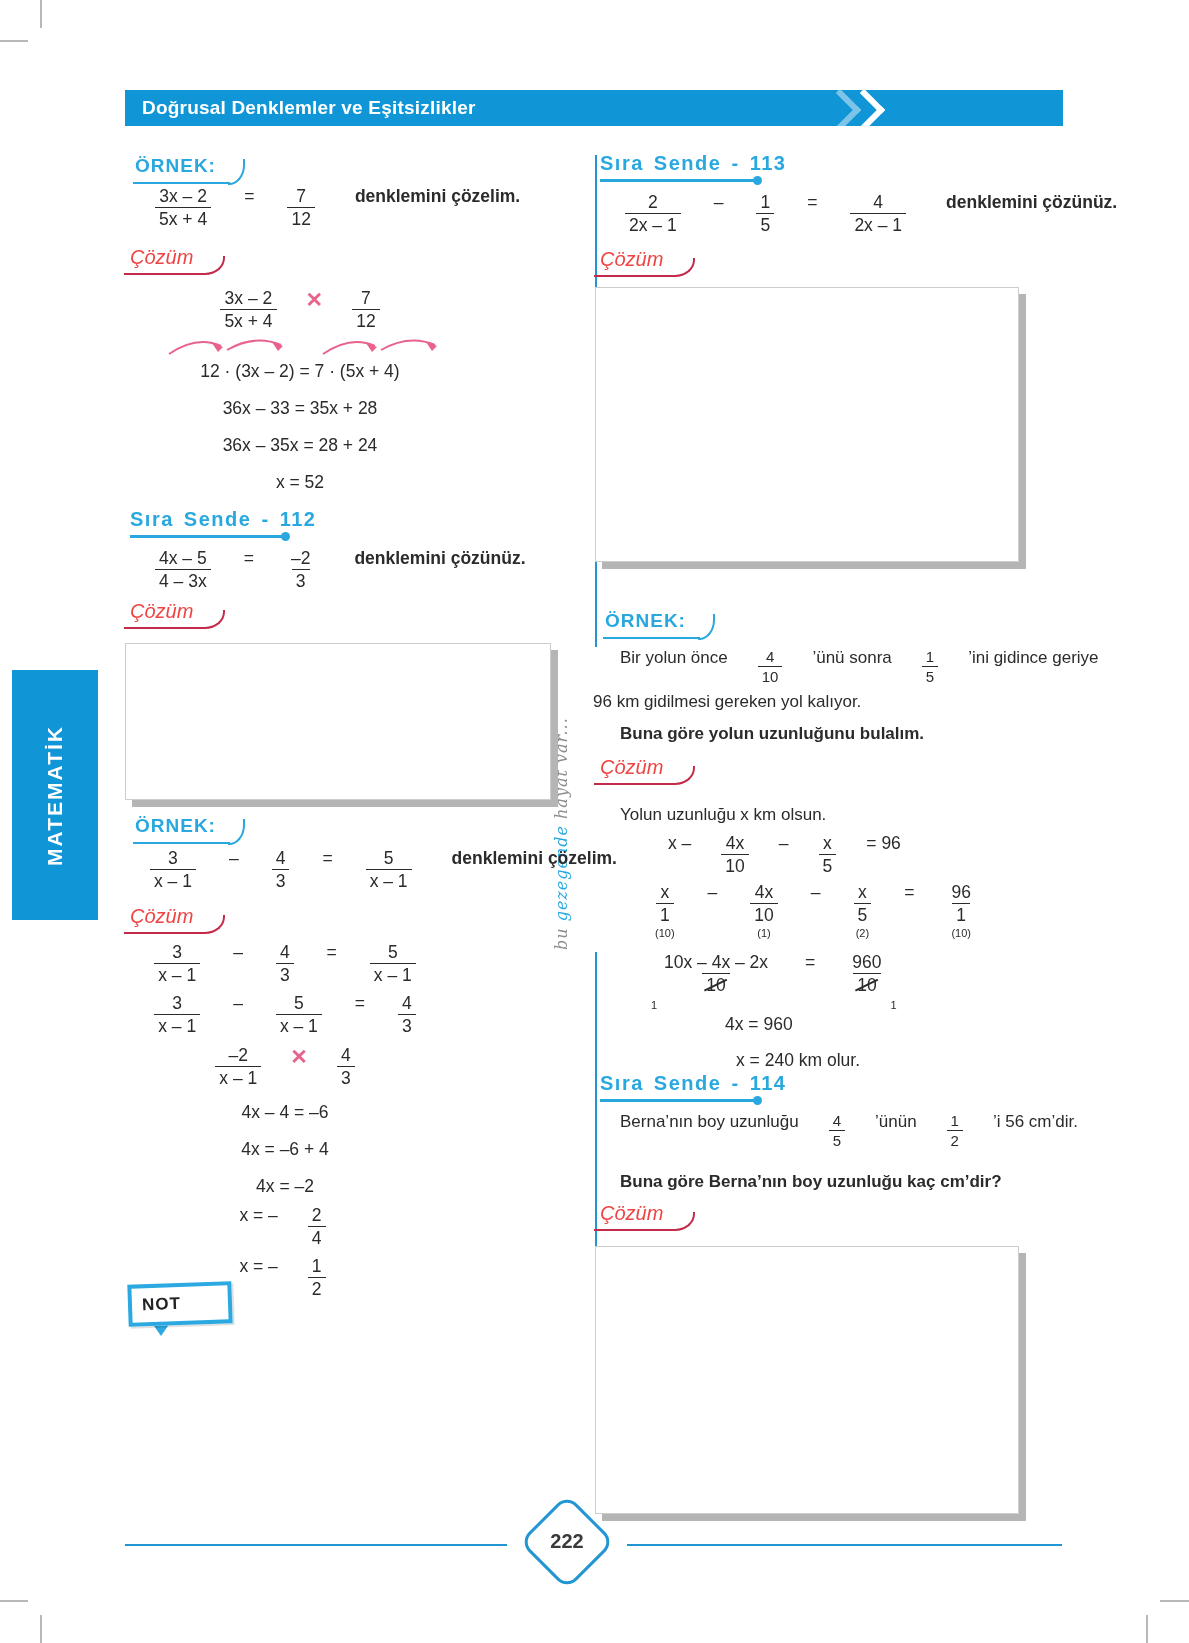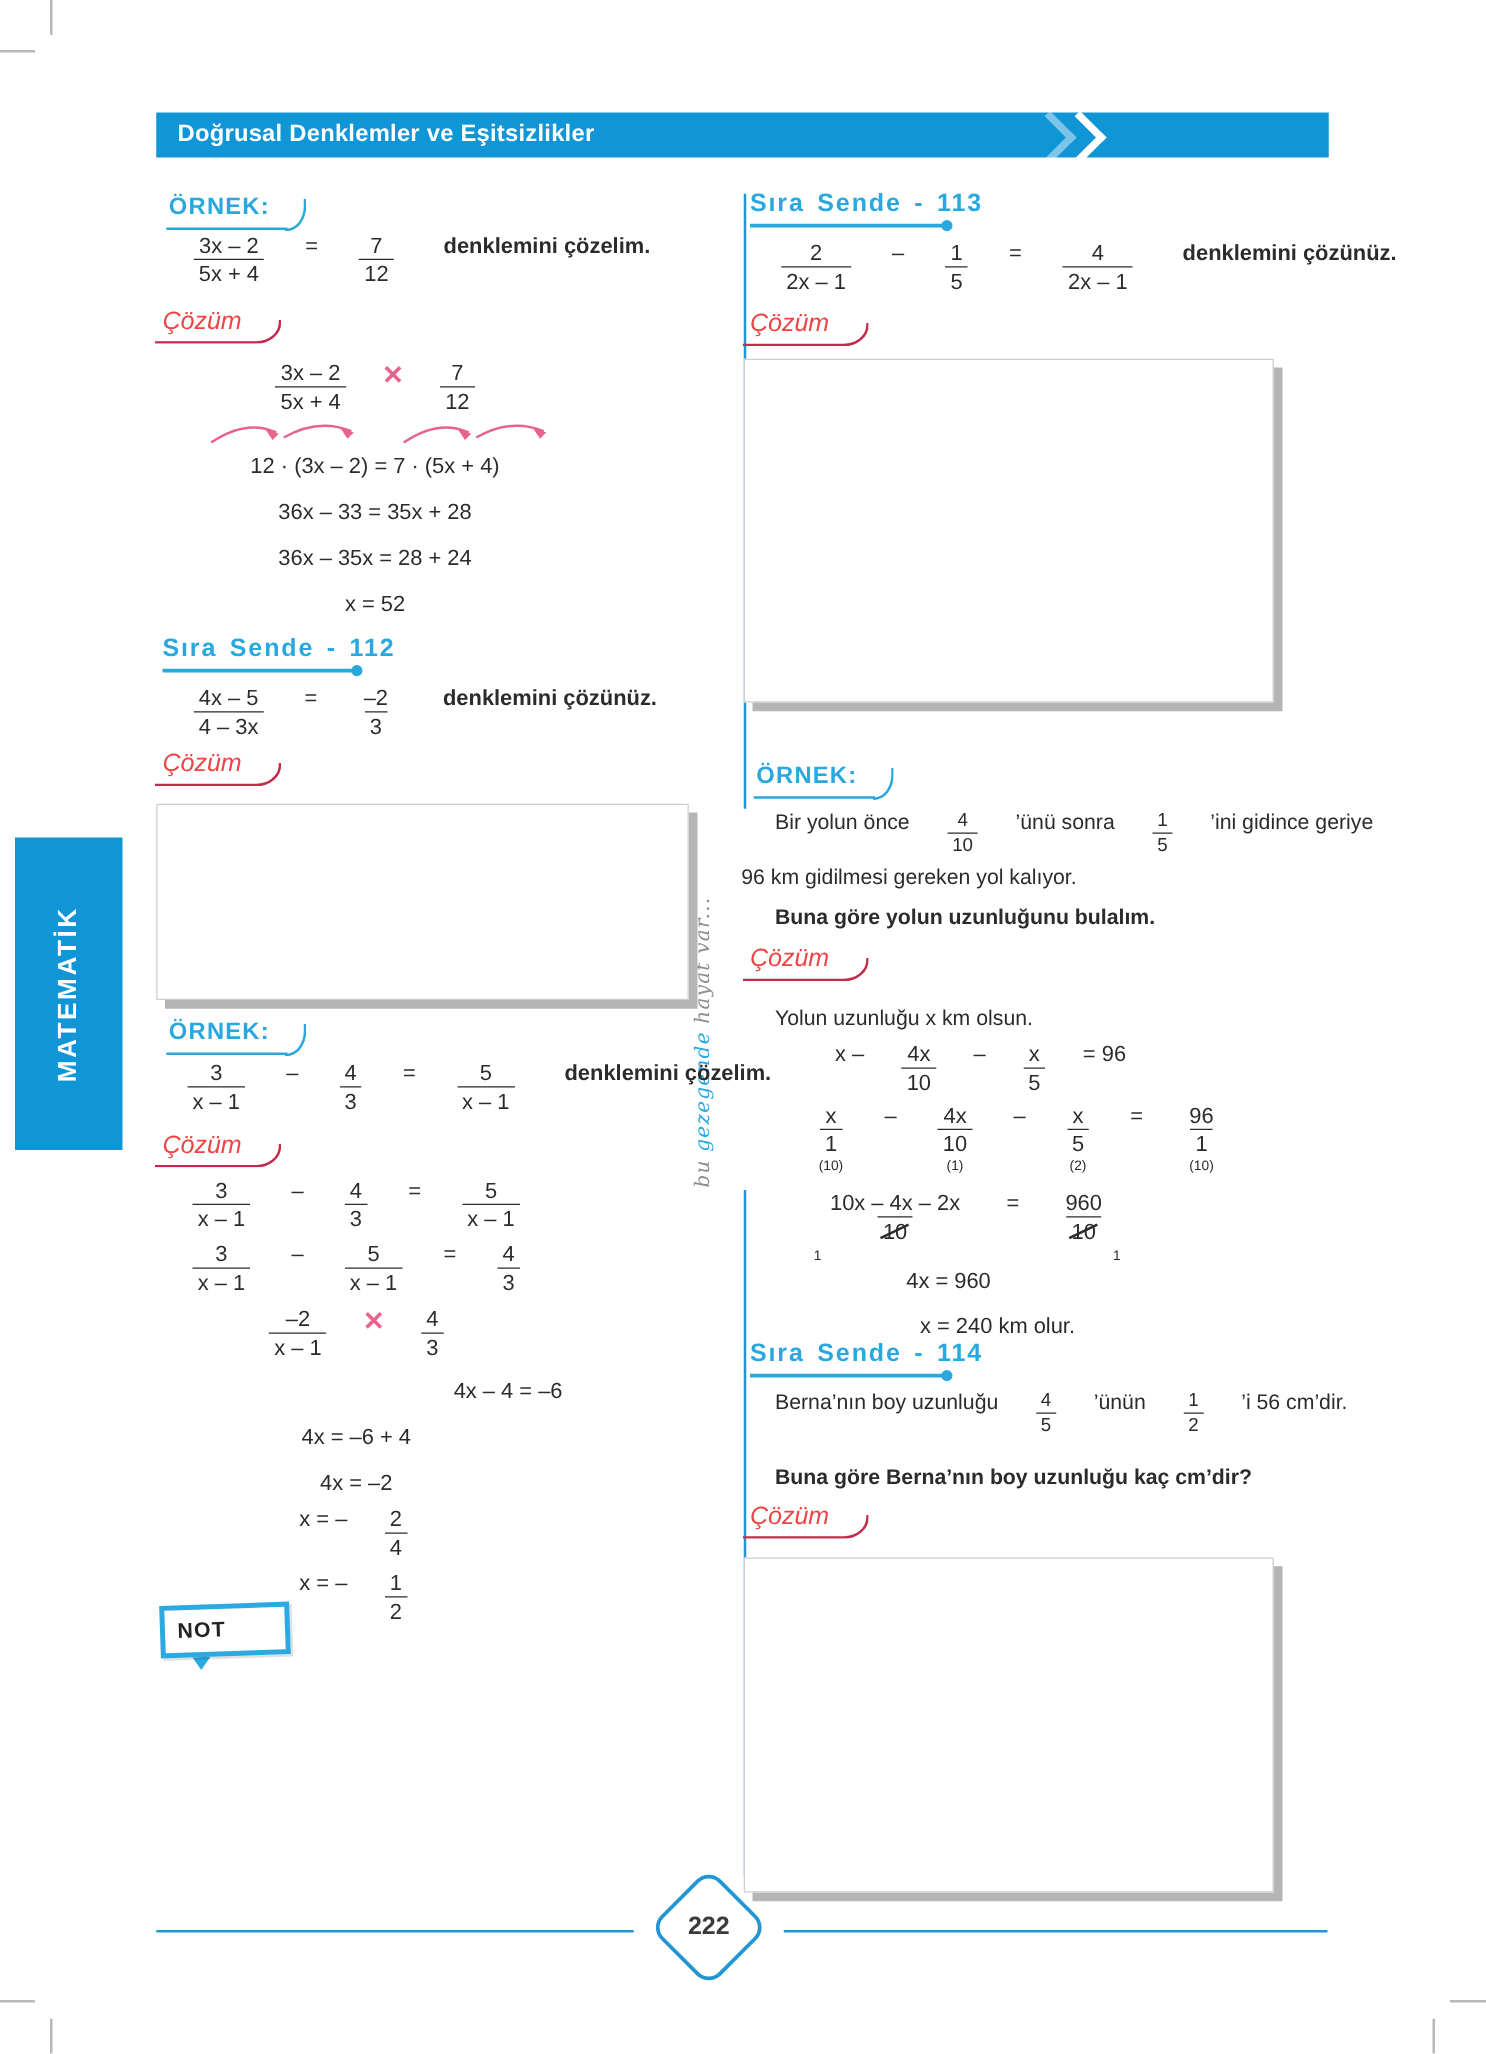--- a/index.html
+++ b/index.html
@@ -246,21 +246,21 @@
       <span class="frac">
           <span class="num">–2</span>
           <span class="den">x – 1</span>
         </span>
       <span class="cross">✕</span>
       <span class="frac">
           <span class="num">4</span>
           <span class="den">3</span>
         </span>
     </div>
-    <div class="eqline" style="text-align:right;margin-top:14px;">4x – 4 = –6</div>
+    <div class="eqline" style="text-align:center;margin-top:14px;">4x – 4 = –6</div>
     <div class="eqline" style="text-align:center;margin-top:16px;">4x = –6 + 4</div>
     <div class="eqline" style="text-align:center;margin-top:16px;">4x = –2</div>
     <div class="eqrow center" style="margin-top:8px;">
       <span>x = –</span>
       <span class="frac">
           <span class="num">2</span>
           <span class="den">4</span>
         </span>
     </div>
     <div class="eqrow center" style="margin-top:8px;">

